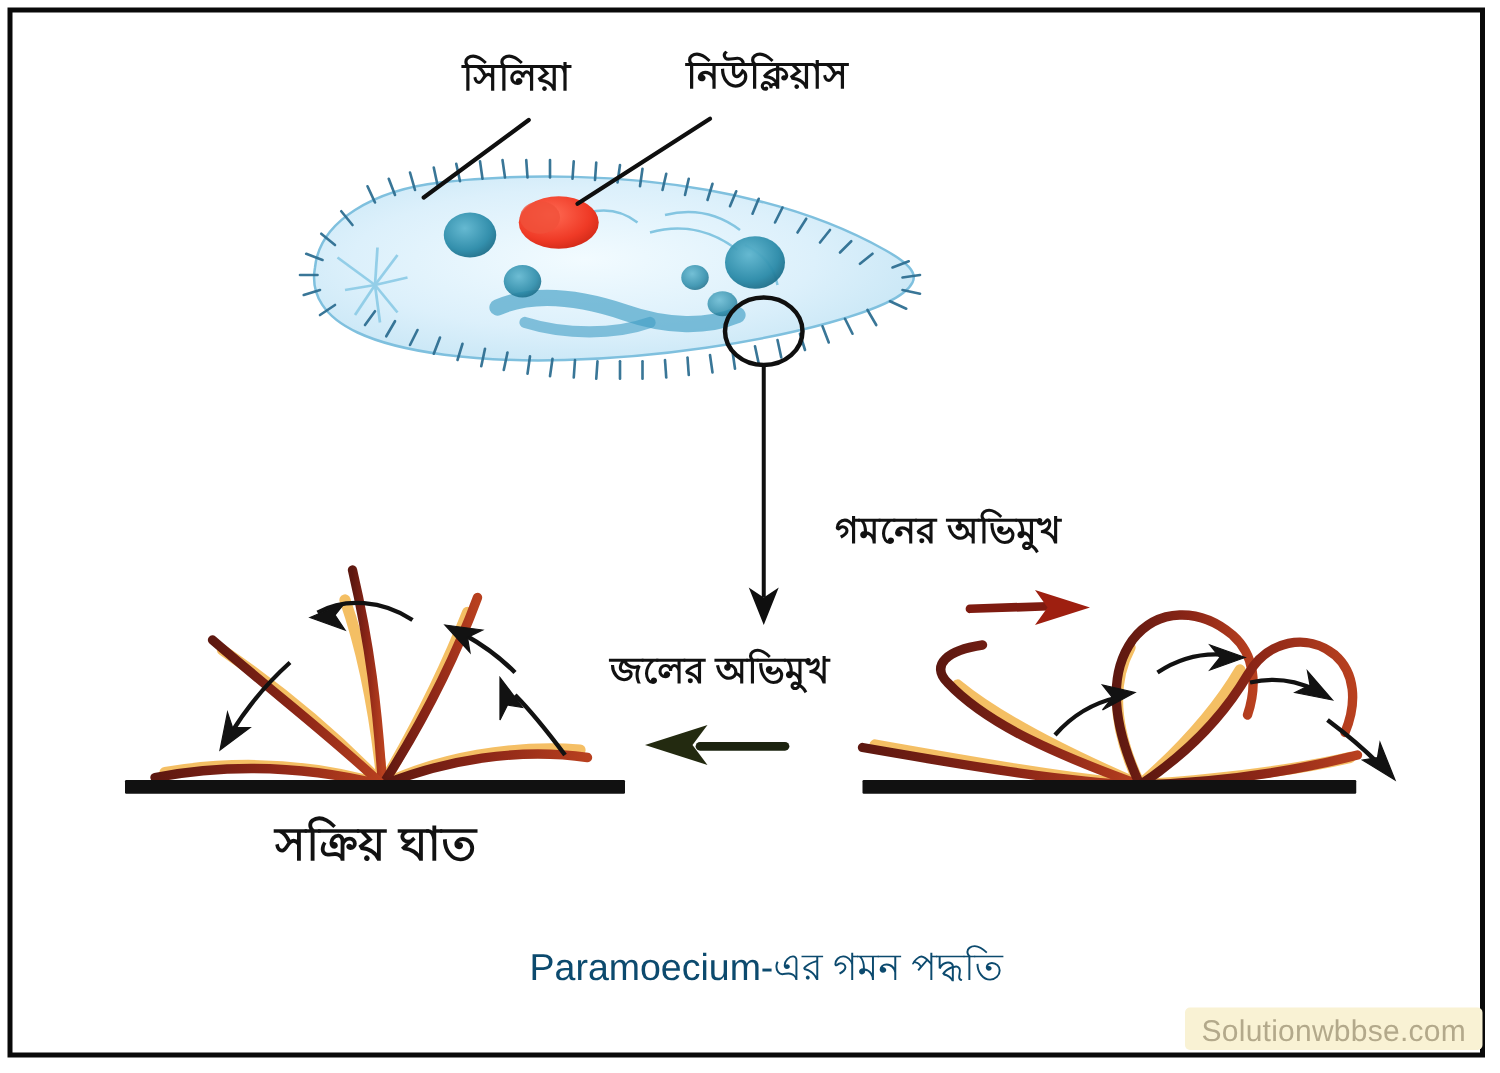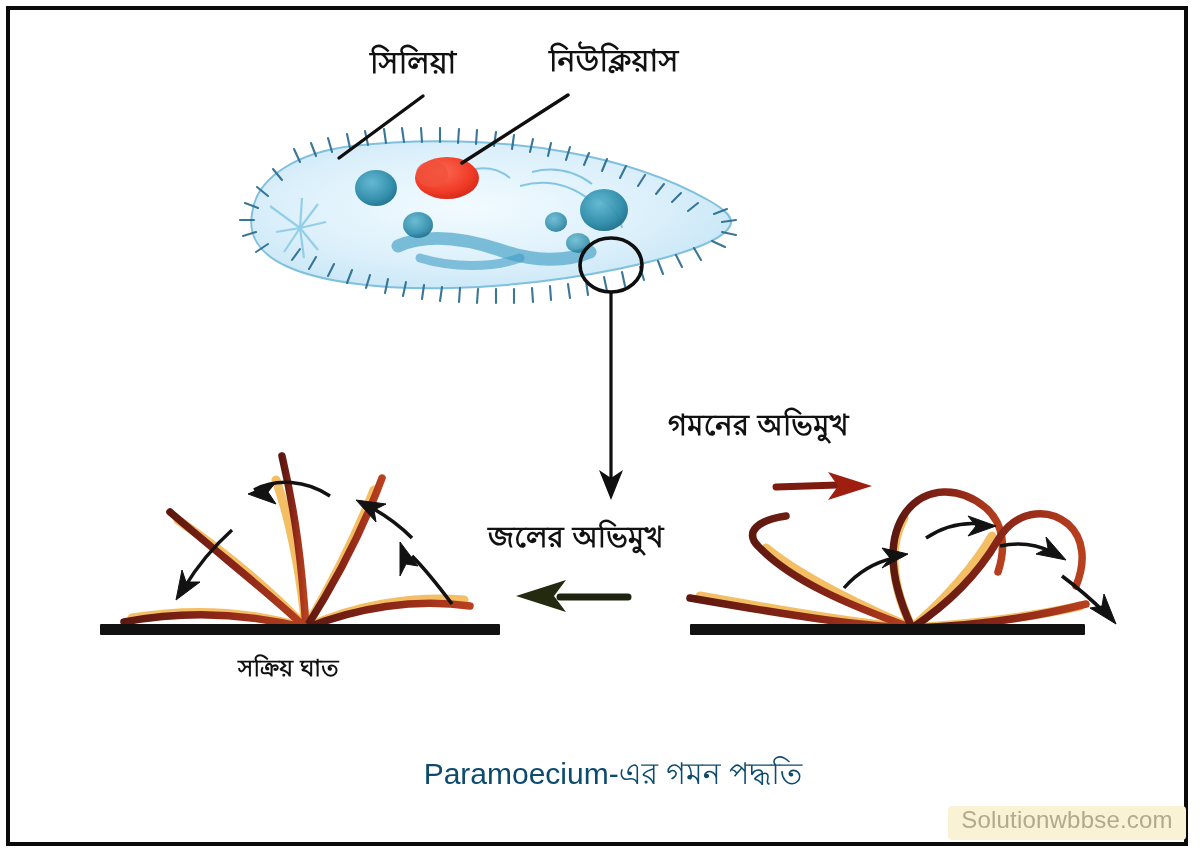--- a/index.html
+++ b/index.html
@@ -46,42 +46,42 @@
   }
   .lbl-bn {
     font-size: 30px;
     font-weight: 600;
     letter-spacing: 0.3px;
   }
   #label-cilia   { left: 370px; top: 48px; }
   #label-nucleus { left: 505px; top: 46px; margin-left: 44px; }
   #label-movement-direction { left: 668px; top: 411px; font-size: 29px; }
   #label-water-direction    { left: 472px; top: 523px; font-size: 29px; margin-left: 16px; }
-  #label-effective-stroke   { left: 238px; top: 657px; font-size: 23px; }
+  #label-effective-stroke   { left: 220px; top: 657px; font-size: 37px; }
   #label-recovery-stroke    { left: 794px; top: 657px; font-size: 29px; }
   #caption {
     position: absolute;
     left: 13px;
     top: 750px;
     width: 1200px;
     text-align: center;
     font-size: 30px;
     color: #0c4a6e;
     font-family: "Liberation Sans", sans-serif;
   }
   #watermark {
     position: absolute;
     left: 948px;
     top: 806px;
     width: 238px;
     height: 34px;
     background: #f9f2d4;
     border-radius: 4px;
     display: flex;
-    align-items: flex-start;
+    align-items: flex-end;
     justify-content: center;
     box-sizing: border-box;
   }
   #watermark-text {
     font-size: 24px;
     color: #b3a98b;
     font-family: "Liberation Sans", sans-serif;
     letter-spacing: 0.2px;
   }
 </style>

